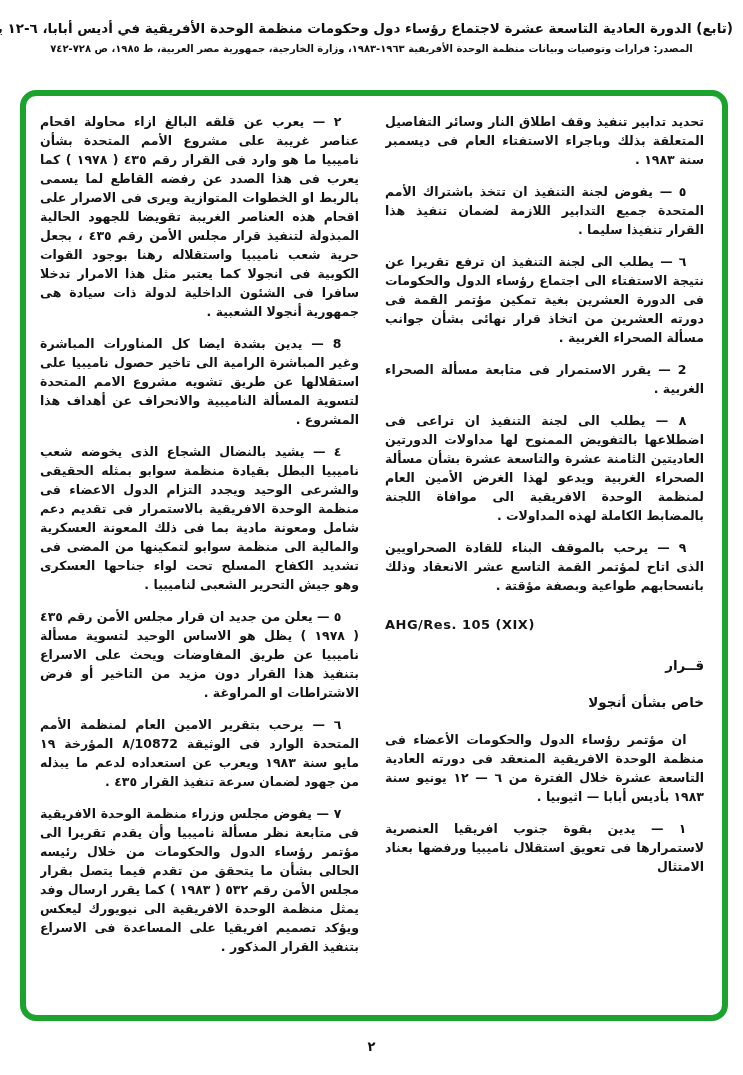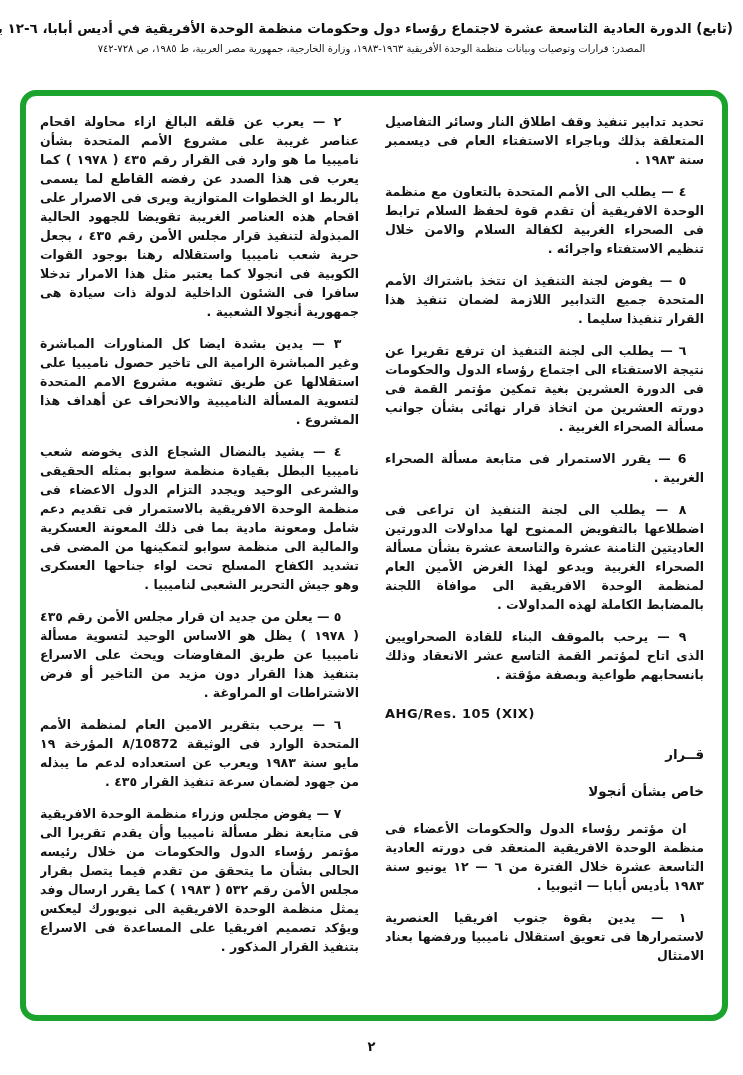--- a/index.html
+++ b/index.html
@@ -26,21 +26,21 @@
   }
   .header .line1 {
     font-size: 13.5px;
     font-weight: bold;
     letter-spacing: 0;
     white-space: nowrap;
   }
   .header .line2 {
     margin-top: 7px;
     font-size: 10px;
-    font-weight: normal;
+    font-weight: bold;
     white-space: nowrap;
   }
   .green-box {
     position: absolute;
     left: 20px;
     top: 90px;
     width: 708px;
     height: 931px;
     box-sizing: border-box;
     border: 6px solid #1ca32e;
@@ -106,36 +106,35 @@
   <div class="header">
     <div class="line1">(تابع) الدورة العادية التاسعة عشرة لاجتماع رؤساء دول وحكومات منظمة الوحدة الأفريقية في أديس أبابا، ٦-١٢ يونيه ١٩٨٣</div>
     <div class="line2">المصدر: قرارات وتوصيات وبيانات منظمة الوحدة الأفريقية ١٩٦٣-١٩٨٣، وزارة الخارجية، جمهورية مصر العربية، ط ١٩٨٥، ص ٧٢٨-٧٤٢</div>
   </div>
 
   <div class="green-box">
     <div class="columns">
 
       <div class="col">
         <p class="cont">تحديد تدابير تنفيذ وقف اطلاق النار وسائر التفاصيل المتعلقة بذلك وباجراء الاستفتاء العام فى ديسمبر سنة ١٩٨٣ .</p>
-        <p class="num">٤ — يطلب الى الأمم المتحدة بالتعاون مع منظمة الوحدة الافريقية أن تقدم قوة لحفظ السلام ترابط فى الصحراء الغربية لكفالة السلام والامن خلال تنظيم الاستفتاء واجرائه .</p>
         <p class="num">٥ — يفوض لجنة التنفيذ ان تتخذ باشتراك الأمم المتحدة جميع التدابير اللازمة لضمان تنفيذ هذا القرار تنفيذا سليما .</p>
         <p class="num">٦ — يطلب الى لجنة التنفيذ ان ترفع تقريرا عن نتيجة الاستفتاء الى اجتماع رؤساء الدول والحكومات فى الدورة العشرين بغية تمكين مؤتمر القمة فى دورته العشرين من اتخاذ قرار نهائى بشأن جوانب مسألة الصحراء الغربية .</p>
-        <p class="num">6 — يقرر الاستمرار فى متابعة مسألة الصحراء الغربية .</p>
+        <p class="num">2 — يقرر الاستمرار فى متابعة مسألة الصحراء الغربية .</p>
         <p class="num">٨ — يطلب الى لجنة التنفيذ ان تراعى فى اضطلاعها بالتفويض الممنوح لها مداولات الدورتين العاديتين الثامنة عشرة والتاسعة عشرة بشأن مسألة الصحراء الغربية ويدعو لهذا الغرض الأمين العام لمنظمة الوحدة الافريقية الى موافاة اللجنة بالمضابط الكاملة لهذه المداولات .</p>
         <p class="num">٩ — يرحب بالموقف البناء للقادة الصحراويين الذى اتاح لمؤتمر القمة التاسع عشر الانعقاد وذلك بانسحابهم طواعية وبصفة مؤقتة .</p>
         <p class="code">AHG/Res. 105 (XIX)</p>
         <p class="heading">قــرار</p>
         <p class="heading">خاص بشأن أنجولا</p>
         <p class="num">ان مؤتمر رؤساء الدول والحكومات الأعضاء فى منظمة الوحدة الافريقية المنعقد فى دورته العادية التاسعة عشرة خلال الفترة من ٦ — ١٢ يونيو سنة ١٩٨٣ بأديس أبابا — اثيوبيا .</p>
         <p class="num">١ — يدين بقوة جنوب افريقيا العنصرية لاستمرارها فى تعويق استقلال ناميبيا ورفضها بعناد الامتثال</p>
       </div>
 
       <div class="col">
         <p class="num">٢ — يعرب عن قلقه البالغ ازاء محاولة اقحام عناصر غريبة على مشروع الأمم المتحدة بشأن ناميبيا ما هو وارد فى القرار رقم ٤٣٥ ( ١٩٧٨ ) كما يعرب فى هذا الصدد عن رفضه القاطع لما يسمى بالربط او الخطوات المتوازية ويرى فى الاصرار على اقحام هذه العناصر الغريبة تقويضا للجهود الحالية المبذولة لتنفيذ قرار مجلس الأمن رقم ٤٣٥ ، بجعل حرية شعب ناميبيا واستقلاله رهنا بوجود القوات الكوبية فى انجولا كما يعتبر مثل هذا الامرار تدخلا سافرا فى الشئون الداخلية لدولة ذات سيادة هى جمهورية أنجولا الشعبية .</p>
-        <p class="num">٣ — يدين بشدة ايضا كل المناورات المباشرة وغير المباشرة الرامية الى تاخير حصول ناميبيا على استقلالها عن طريق تشويه مشروع الامم المتحدة لتسوية المسألة الناميبية والانحراف عن أهداف هذا المشروع .</p>
+        <p class="num">8 — يدين بشدة ايضا كل المناورات المباشرة وغير المباشرة الرامية الى تاخير حصول ناميبيا على استقلالها عن طريق تشويه مشروع الامم المتحدة لتسوية المسألة الناميبية والانحراف عن أهداف هذا المشروع .</p>
         <p class="num">٤ — يشيد بالنضال الشجاع الذى يخوضه شعب ناميبيا البطل بقيادة منظمة سوابو بمثله الحقيقى والشرعى الوحيد ويجدد التزام الدول الاعضاء فى منظمة الوحدة الافريقية بالاستمرار فى تقديم دعم شامل ومعونة مادية بما فى ذلك المعونة العسكرية والمالية الى منظمة سوابو لتمكينها من المضى فى تشديد الكفاح المسلح تحت لواء جناحها العسكرى وهو جيش التحرير الشعبى لناميبيا .</p>
         <p class="num">٥ — يعلن من جديد ان قرار مجلس الأمن رقم ٤٣٥ ( ١٩٧٨ ) يظل هو الاساس الوحيد لتسوية مسألة ناميبيا عن طريق المفاوضات ويحث على الاسراع بتنفيذ هذا القرار دون مزيد من التاخير أو فرض الاشتراطات او المراوغة .</p>
         <p class="num">٦ — يرحب بتقرير الامين العام لمنظمة الأمم المتحدة الوارد فى الوثيقة ٨/10872 المؤرخة ١٩ مايو سنة ١٩٨٣ ويعرب عن استعداده لدعم ما يبذله من جهود لضمان سرعة تنفيذ القرار ٤٣٥ .</p>
         <p class="num">٧ — يفوض مجلس وزراء منظمة الوحدة الافريقية فى متابعة نظر مسألة ناميبيا وأن يقدم تقريرا الى مؤتمر رؤساء الدول والحكومات من خلال رئيسه الحالى بشأن ما يتحقق من تقدم فيما يتصل بقرار مجلس الأمن رقم ٥٣٢ ( ١٩٨٣ ) كما يقرر ارسال وفد يمثل منظمة الوحدة الافريقية الى نيويورك ليعكس ويؤكد تصميم افريقيا على المساعدة فى الاسراع بتنفيذ القرار المذكور .</p>
 
       </div>
 
     </div>
   </div>
 

